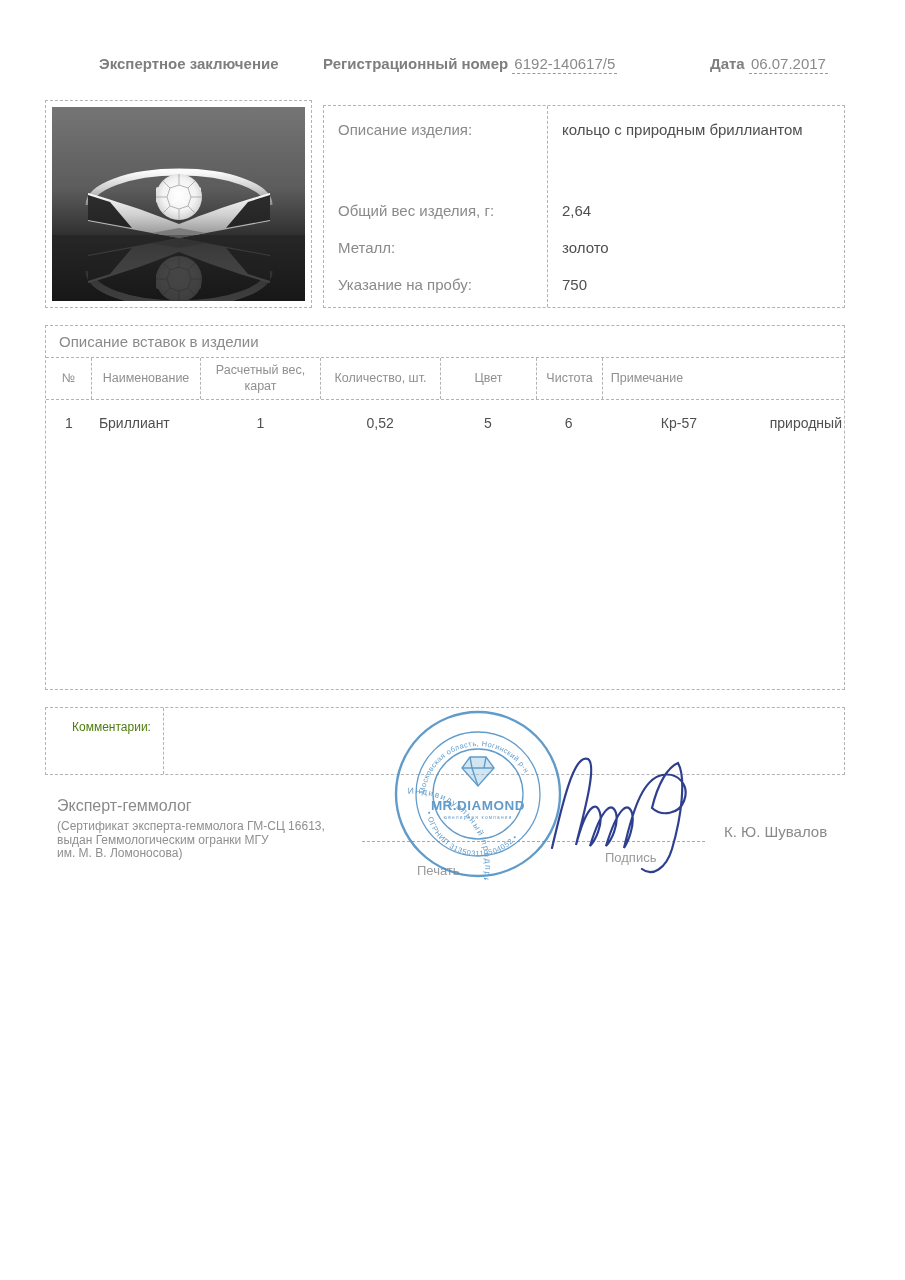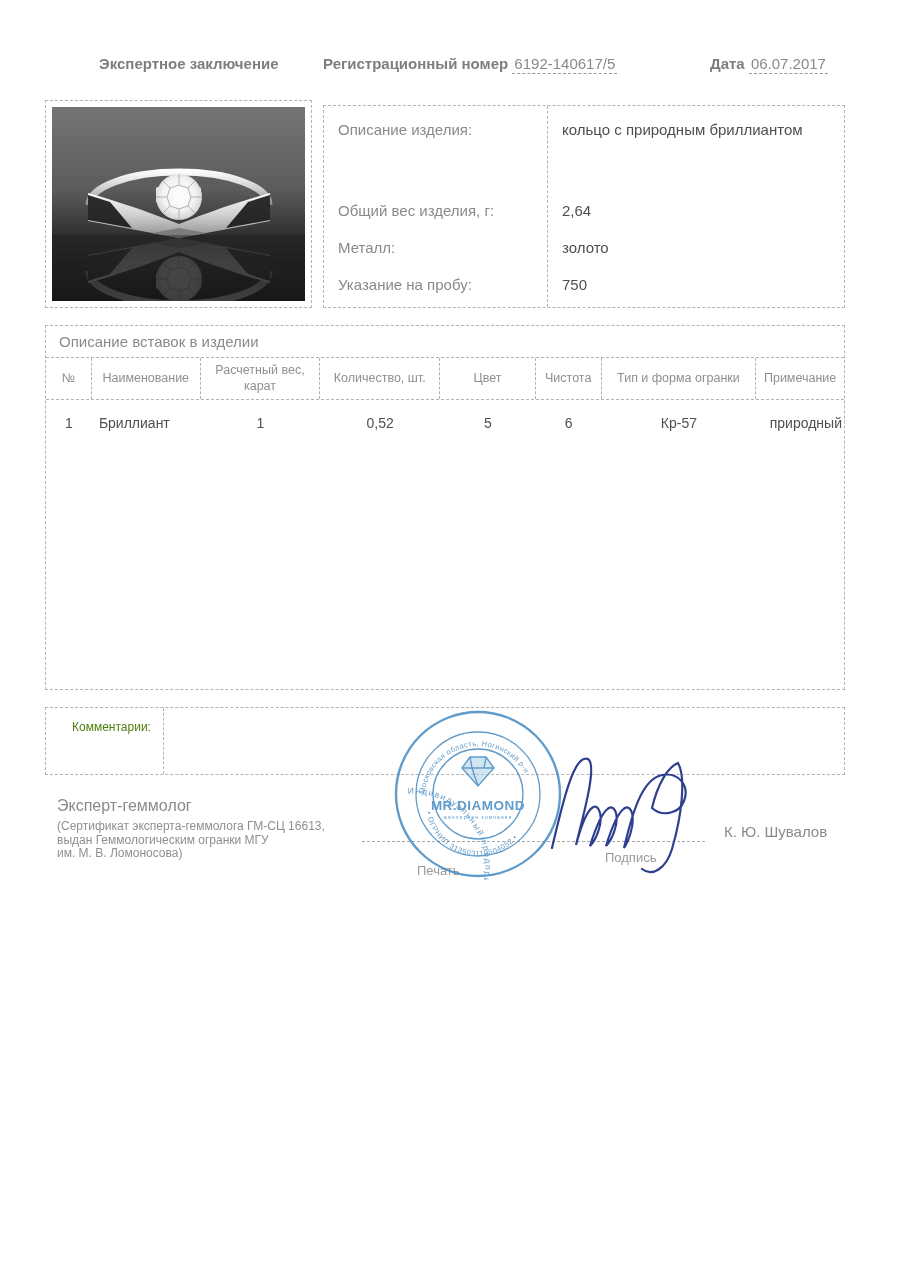--- a/index.html
+++ b/index.html
@@ -143,21 +143,20 @@
 <div class="abs dashed-box table-box">
   <div class="tbl-title">Описание вставок в изделии</div>
   <div class="tbl-head">
     <div class="cell c0">№</div>
     <div class="cell c1">Наименование</div>
     <div class="cell c3">Расчетный вес,
 карат</div>
     <div class="cell c2">Количество, шт.</div>
     <div class="cell c4">Цвет</div>
     <div class="cell c5">Чистота</div>
-    <div class="cell c6">Тип и форма огранки</div>
     <div class="cell c7">Примечание</div>
   </div>
   <div class="tbl-row">
     <div class="cell c0">1</div>
     <div class="cell c1">Бриллиант</div>
     <div class="cell c2">1</div>
     <div class="cell c3">0,52</div>
     <div class="cell c4">5</div>
     <div class="cell c5">6</div>
     <div class="cell c6">Кр-57</div>

